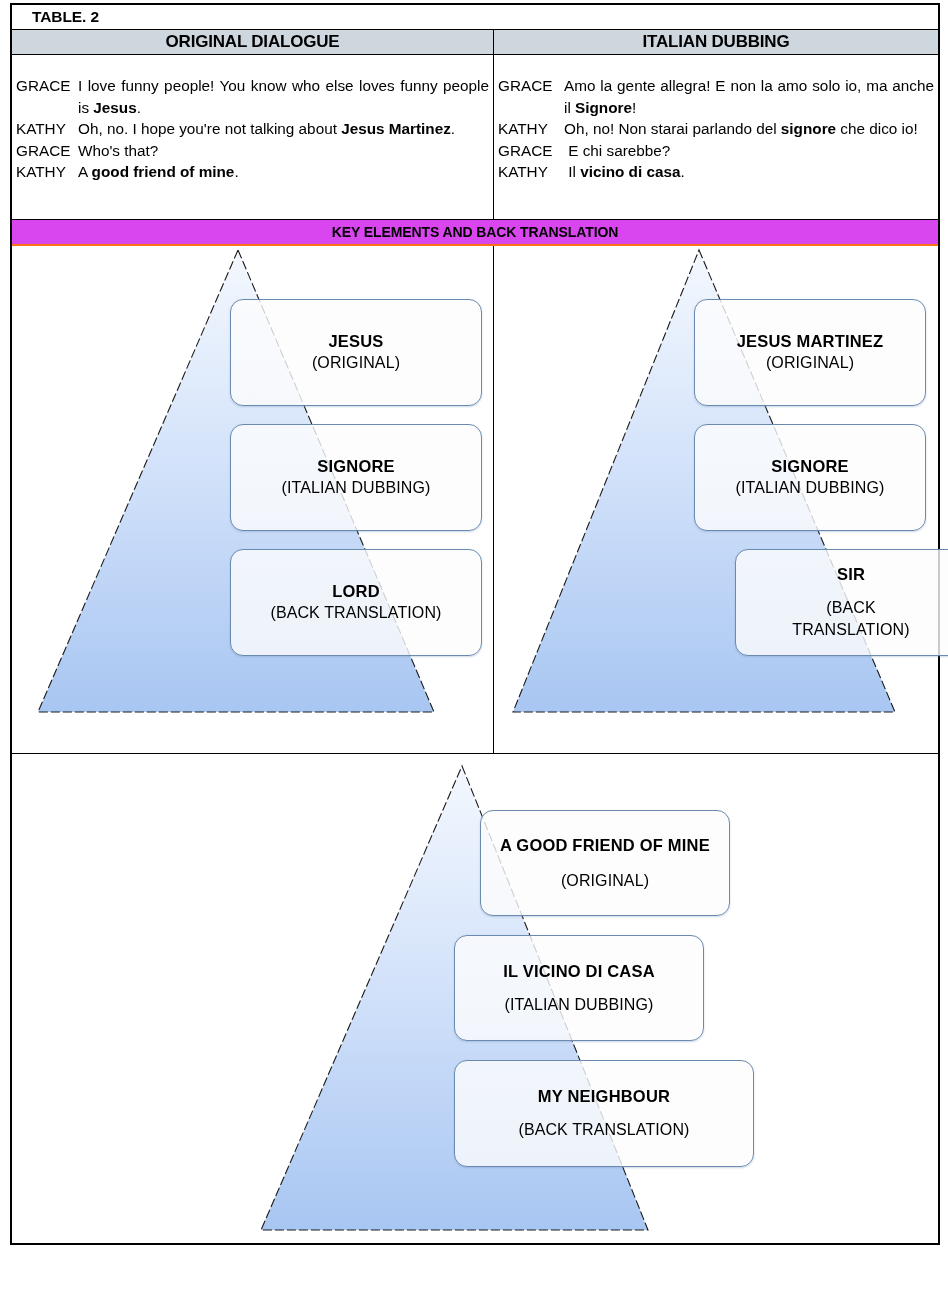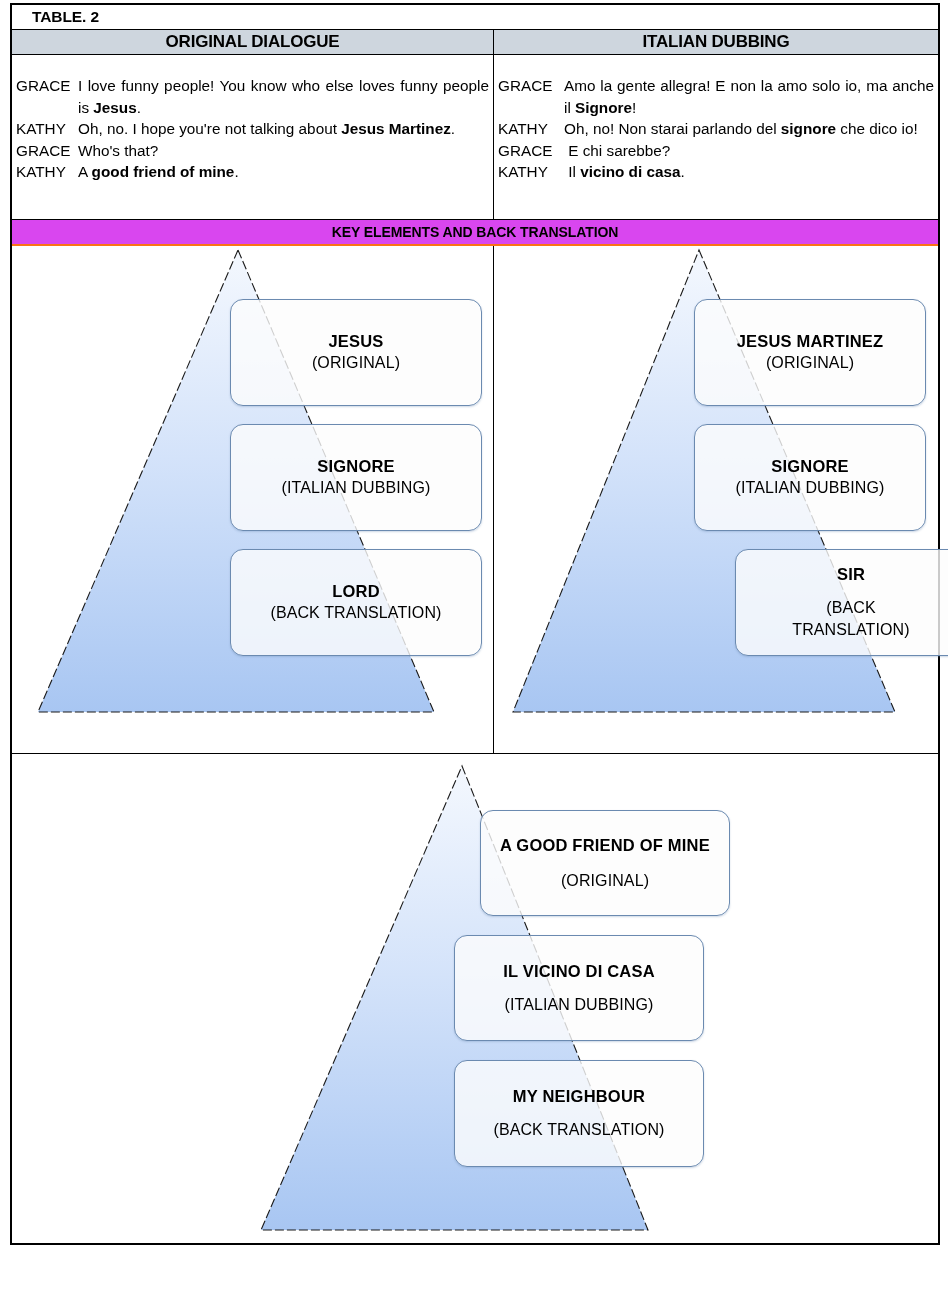--- a/index.html
+++ b/index.html
@@ -277,19 +277,19 @@
     <div class="callout gap2" style="left:468px; top:56px; width:250px; height:106px;">
       <div class="line-main">A GOOD FRIEND OF MINE</div>
       <div class="line-sub">(ORIGINAL)</div>
     </div>
 
     <div class="callout gap" style="left:442px; top:181px; width:250px; height:106px;">
       <div class="line-main">IL VICINO DI CASA</div>
       <div class="line-sub">(ITALIAN DUBBING)</div>
     </div>
 
-    <div class="callout gap" style="left:442px; top:306px; width:250px; height:107px;">
+    <div class="callout gap" style="left:442px; top:306px; width:300px; height:107px;">
       <div class="line-main">MY NEIGHBOUR</div>
       <div class="line-sub">(BACK TRANSLATION)</div>
     </div>
   </div>
 
 </div>
 
 </body></html>

